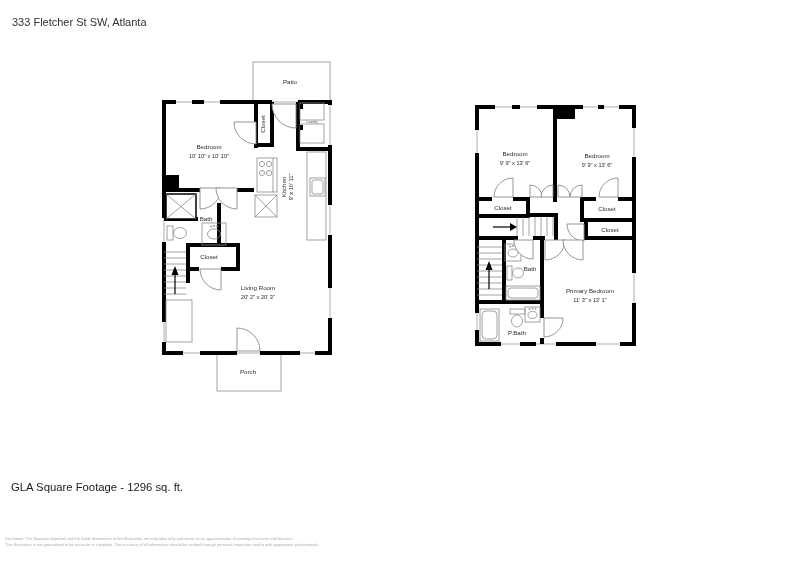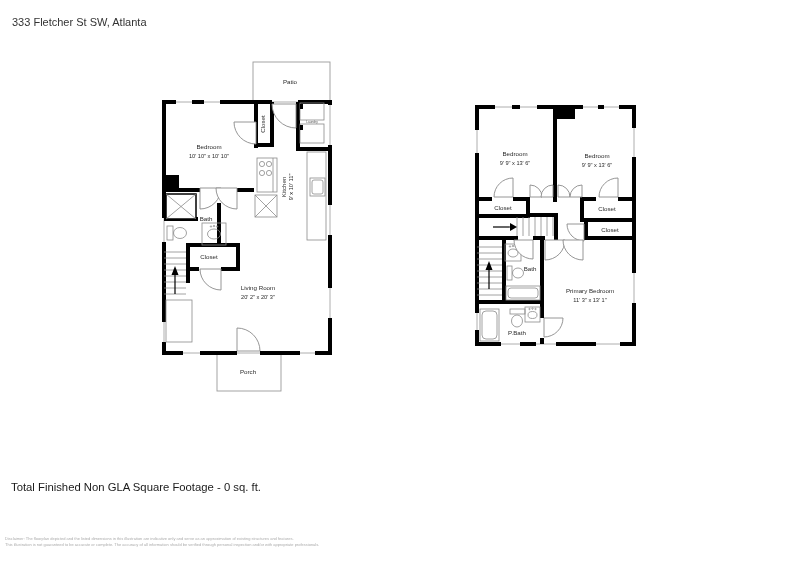--- a/index.html
+++ b/index.html
@@ -274,21 +274,21 @@
     <text class="lbl" x="30" y="107">Closet</text>
     <text class="lbl" x="134" y="108">Closet</text>
     <text class="lbl" x="137" y="129">Closet</text>
     <text class="lbl" x="57" y="168">Bath</text>
     <text class="lbl" x="117" y="190">Primary Bedroom</text>
     <text class="dim" x="117" y="199">11' 3" x 13' 1"</text>
     <text class="lbl" x="44" y="232">P.Bath</text>
   </svg>
 
   <div class="summary">
-    <div>Total Finished Non GLA Square Footage - 0 sq. ft.</div>
+    <div>GLA Square Footage - 1296 sq. ft.</div>
   </div>
 
   <div class="disclaimer">
     <div>Disclaimer: The floorplan depicted and the listed dimensions in this illustration are indicative only and serve as an approximation of existing structures and features.</div>
     <div>This illustration is not guaranteed to be accurate or complete. The accuracy of all information should be verified through personal inspection and/or with appropriate professionals.</div>
   </div>
 
 </div>
 
 </body></html>

